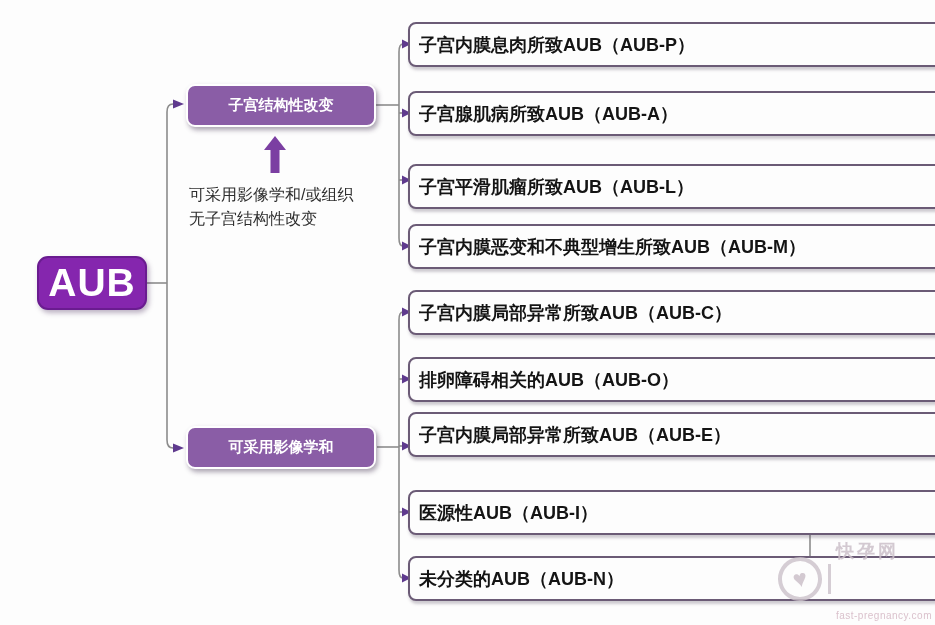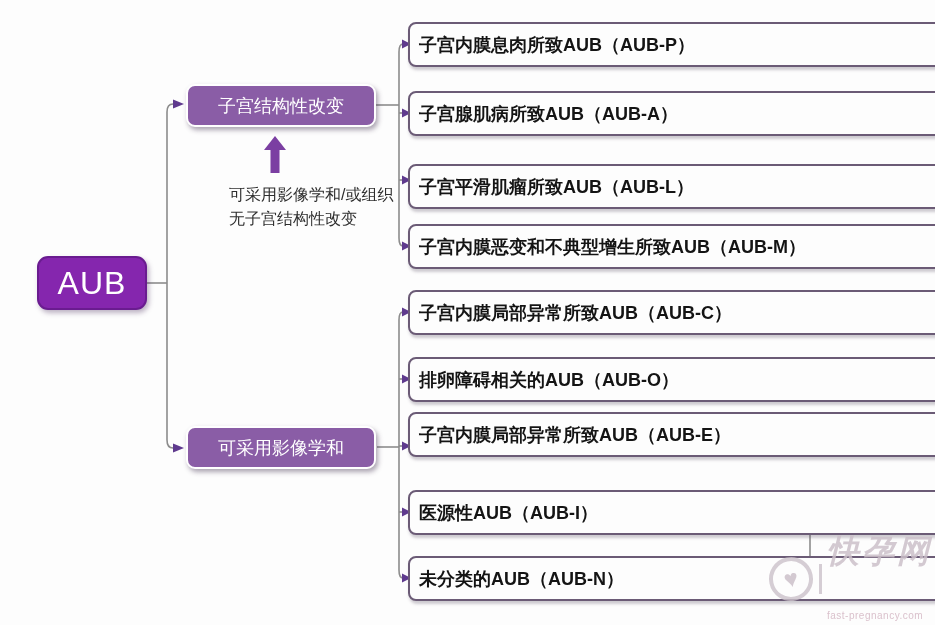--- a/index.html
+++ b/index.html
@@ -26,38 +26,38 @@
   .root-node {
     position: absolute;
     left: 37px; top: 256px;
     width: 110px; height: 54px;
     background: #8526ae;
     border: 2px solid #6a1c90;
     border-radius: 11px;
     box-sizing: border-box;
     display: flex; align-items: center; justify-content: center;
     color: #ffffff;
-    font-size: 32px;
-    font-weight: normal;
+    font-size: 39px;
+    font-weight: bold;
     letter-spacing: 1px;
     box-shadow: 2px 3px 5px rgba(70,40,90,0.35), -1px -1px 0 rgba(255,255,255,0.9);
   }
   
   .branch-node {
     position: absolute;
     left: 186px;
     width: 190px; height: 43px;
     background: #8a5da6;
     border: 2px solid #ffffff;
     border-radius: 9px;
     box-sizing: border-box;
     display: flex; align-items: center; justify-content: center;
     color: #ffffff;
-    font-size: 18px;
-    font-weight: normal;
+    font-size: 15px;
+    font-weight: bold;
     box-shadow: 2px 3px 5px rgba(70,55,85,0.45);
   }
   .branch-structural { top: 84px; }
   .branch-nonstructural { top: 426px; }
   
   .leaf-node {
     position: absolute;
     left: 408px;
     width: 559px; height: 45px;
     background: #fdfdfd;
@@ -79,21 +79,20 @@
   }
   
   .note {
     position: absolute;
     left: 189px; top: 183px;
     width: 200px;
     color: #2e2e2e;
     font-size: 16px;
     line-height: 24px;
     white-space: nowrap;
-    margin-left: 40px;
   }
   
   .watermark {
     position: absolute;
     right: 3px; bottom: 4px;
     display: flex;
     align-items: center;
     color: rgba(203,192,201,0.85);
     user-select: none;
   }
@@ -108,25 +107,24 @@
     margin-right: 6px;
     transform: rotate(-12deg);
   }
   .wm-divider {
     width: 3px; height: 30px;
     background: rgba(203,192,201,0.8);
     margin-right: 5px;
   }
   .wm-text-col { display: flex; flex-direction: column; align-items: flex-start; }
   .wm-name {
-    font-size: 32px;
+    font-size: 18px;
     font-weight: bold;
     letter-spacing: 3px;
     line-height: 28px;
-    font-style: italic;
   }
   .wm-url {
     font-size: 10px;
     color: rgba(214,186,198,0.9);
     letter-spacing: 0.5px;
     margin-top: 45px;
   }
 </style>
 </head>
 <body>

